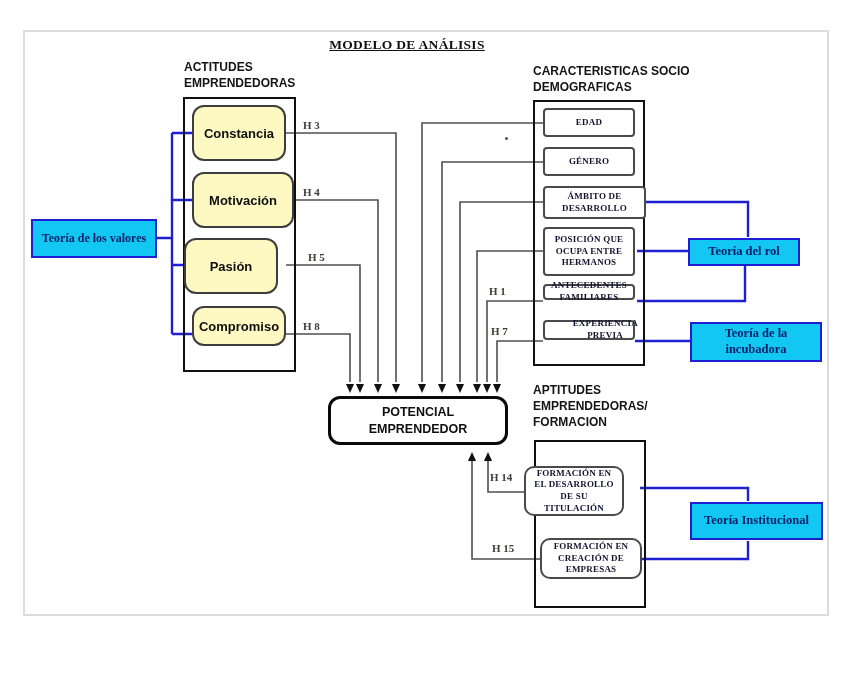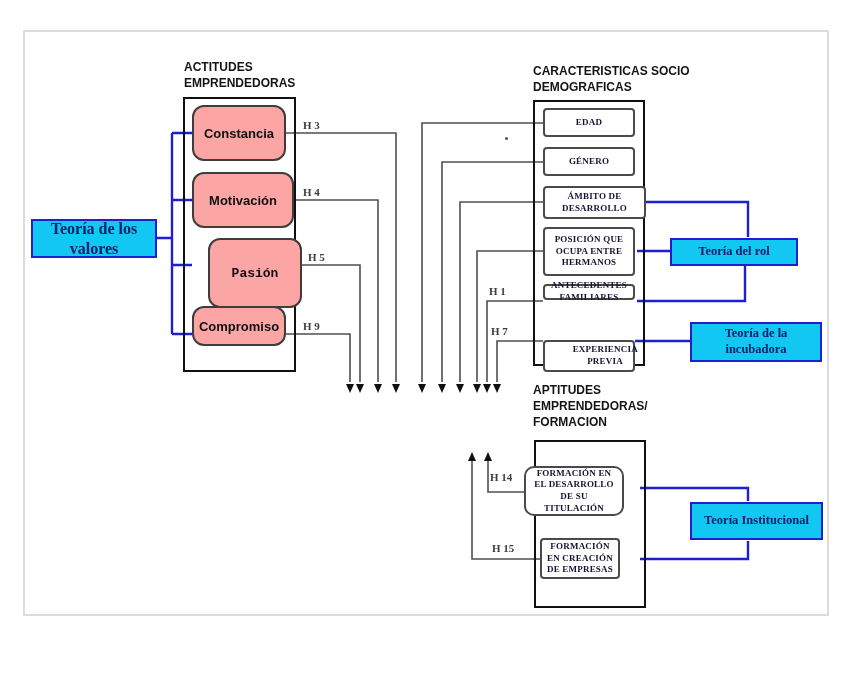--- a/index.html
+++ b/index.html
@@ -4,21 +4,21 @@
 <style>
   html,body{margin:0;padding:0;background:#fff;}
   #canvas{position:relative;width:863px;height:684px;background:#fff;overflow:hidden;
           font-family:"Liberation Sans",sans-serif;}
   .abs{position:absolute;box-sizing:border-box;}
   .frame{border:2px solid #dcdcdc;}
   .title{font-family:"Liberation Serif",serif;font-weight:bold;font-size:13.5px;color:#101010;
          text-decoration:underline;text-align:center;letter-spacing:.3px;}
   .hdr{font-weight:bold;font-size:12px;line-height:1.32;color:#141414;}
   .cbox{border-style:solid;border-color:#101010;background:transparent;}
-  .abox{background:#fca5a5;border:2px solid #3d3d3d;border-radius:12px;
+  .abox{background:#fef9c3;border:2px solid #3d3d3d;border-radius:12px;
         display:flex;align-items:center;justify-content:center;text-align:center;
         font-weight:bold;font-size:13px;color:#0f0f0f;}
   .sbox{background:#fff;border:2px solid #4a4a4a;border-radius:4px;
         display:flex;align-items:center;justify-content:center;text-align:center;
         font-family:"Liberation Serif",serif;font-weight:bold;font-size:9px;line-height:1.3;
         letter-spacing:.2px;color:#141430;padding:1px 4px;}
   .center-box{background:#fff;border:3.5px solid #0a0a0a;border-radius:12px;
         display:flex;align-items:center;justify-content:center;text-align:center;
         font-weight:bold;font-size:12.5px;line-height:1.35;color:#0f0f0f;}
   .theory{background:#12c7f1;border:2.5px solid #1f1fd2;
@@ -72,53 +72,55 @@
       <path d="M637 251 H690"></path>
       <path d="M745 266 V301 H637"></path>
       <path d="M635 341 H690"></path>
       <path d="M640 488 H748 V501"></path>
       <path d="M640 559 H748 V541"></path>
     </g>
   </svg>
 
   <div class="abs frame" style="left:23px;top:30px;width:806px;height:586px;"></div>
 
+  <div class="abs title" style="left:247px;top:37px;width:320px;">MODELO DE ANÁLISIS</div>
 
   <div class="abs hdr" style="left:184px;top:60px;width:155px;">ACTITUDES EMPRENDEDORAS</div>
   <div class="abs cbox" style="left:183px;top:97px;width:113px;height:275px;border-width:2.5px;"></div>
   <div class="abs abox" style="left:192px;top:105px;width:94px;height:56px;">Constancia</div>
   <div class="abs abox" style="left:192px;top:172px;width:102px;height:56px;">Motivación</div>
-  <div class="abs abox" style="left:208px;top:238px;width:94px;height:70px;font-family:Liberation Mono, monospace;">Pasión</div>
+  <div class="abs abox" style="left:184px;top:238px;width:94px;height:56px;">Pasión</div>
   <div class="abs abox" style="left:192px;top:306px;width:94px;height:40px;">Compromiso</div>
 
-  <div class="abs theory" style="left:31px;top:219px;width:126px;height:39px;font-size:16px;">Teoría de los valores</div>
+  <div class="abs theory" style="left:31px;top:219px;width:126px;height:39px;font-size:12px;">Teoría de los valores</div>
 
   <div class="abs hdr" style="left:533px;top:64px;width:190px;">CARACTERISTICAS SOCIO DEMOGRAFICAS</div>
   <div class="abs cbox" style="left:533px;top:100px;width:112px;height:266px;border-width:2px;"></div>
   <div class="abs sbox" style="left:543px;top:108px;width:92px;height:29px;">EDAD</div>
   <div class="abs sbox" style="left:543px;top:147px;width:92px;height:29px;">GÉNERO</div>
   <div class="abs sbox" style="left:543px;top:186px;width:103px;height:33px;">ÁMBITO DE DESARROLLO</div>
   <div class="abs sbox" style="left:543px;top:227px;width:92px;height:49px;">POSICIÓN QUE OCUPA ENTRE HERMANOS</div>
   <div class="abs sbox" style="left:543px;top:284px;width:92px;height:16px;">ANTECEDENTES FAMILIARES</div>
-  <div class="abs sbox" style="left:543px;top:340px;width:92px;height:32px;padding-left:36px;">EXPERIENCIA PREVIA</div>
+  <div class="abs sbox" style="left:543px;top:320px;width:92px;height:20px;padding-left:36px;">EXPERIENCIA PREVIA</div>
 
-  <div class="abs theory" style="left:670px;top:238px;width:128px;height:28px;">Teoría del rol</div>
+  <div class="abs theory" style="left:688px;top:238px;width:112px;height:28px;">Teoría del rol</div>
   <div class="abs theory" style="left:690px;top:322px;width:132px;height:40px;">Teoría de la incubadora</div>
   <div class="abs theory" style="left:690px;top:502px;width:133px;height:38px;">Teoría Institucional</div>
 
+  <div class="abs center-box" style="left:328px;top:396px;width:180px;height:49px;">POTENCIAL EMPRENDEDOR</div>
 
   <div class="abs hdr" style="left:533px;top:383px;width:160px;">APTITUDES EMPRENDEDORAS/ FORMACION</div>
   <div class="abs cbox" style="left:534px;top:440px;width:112px;height:168px;border-width:2.5px;"></div>
   <div class="abs sbox" style="left:524px;top:466px;width:100px;height:50px;border-radius:10px;">FORMACIÓN EN EL DESARROLLO DE SU TITULACIÓN</div>
-  <div class="abs sbox" style="left:540px;top:538px;width:80px;height:41px;border-radius:4px;">FORMACIÓN EN CREACIÓN DE EMPRESAS</div>
+  <div class="abs sbox" style="left:540px;top:538px;width:102px;height:41px;border-radius:10px;">FORMACIÓN EN CREACIÓN DE EMPRESAS</div>
 
   <span class="hyp" style="left:303px;top:119px;">H 3</span>
   <span class="hyp" style="left:303px;top:186px;">H 4</span>
   <span class="hyp" style="left:308px;top:251px;">H 5</span>
-  <span class="hyp" style="left:303px;top:320px;">H 9</span>
+  <span class="hyp" style="left:303px;top:320px;">H 8</span>
   <span class="hyp" style="left:489px;top:285px;">H 1</span>
   <span class="hyp" style="left:491px;top:325px;">H 7</span>
   <span class="hyp" style="left:490px;top:471px;">H 14</span>
   <span class="hyp" style="left:492px;top:542px;">H 15</span>
 
   <div class="abs dot" style="left:505px;top:137px;"></div>
 
 </div>
 
 </body></html>

